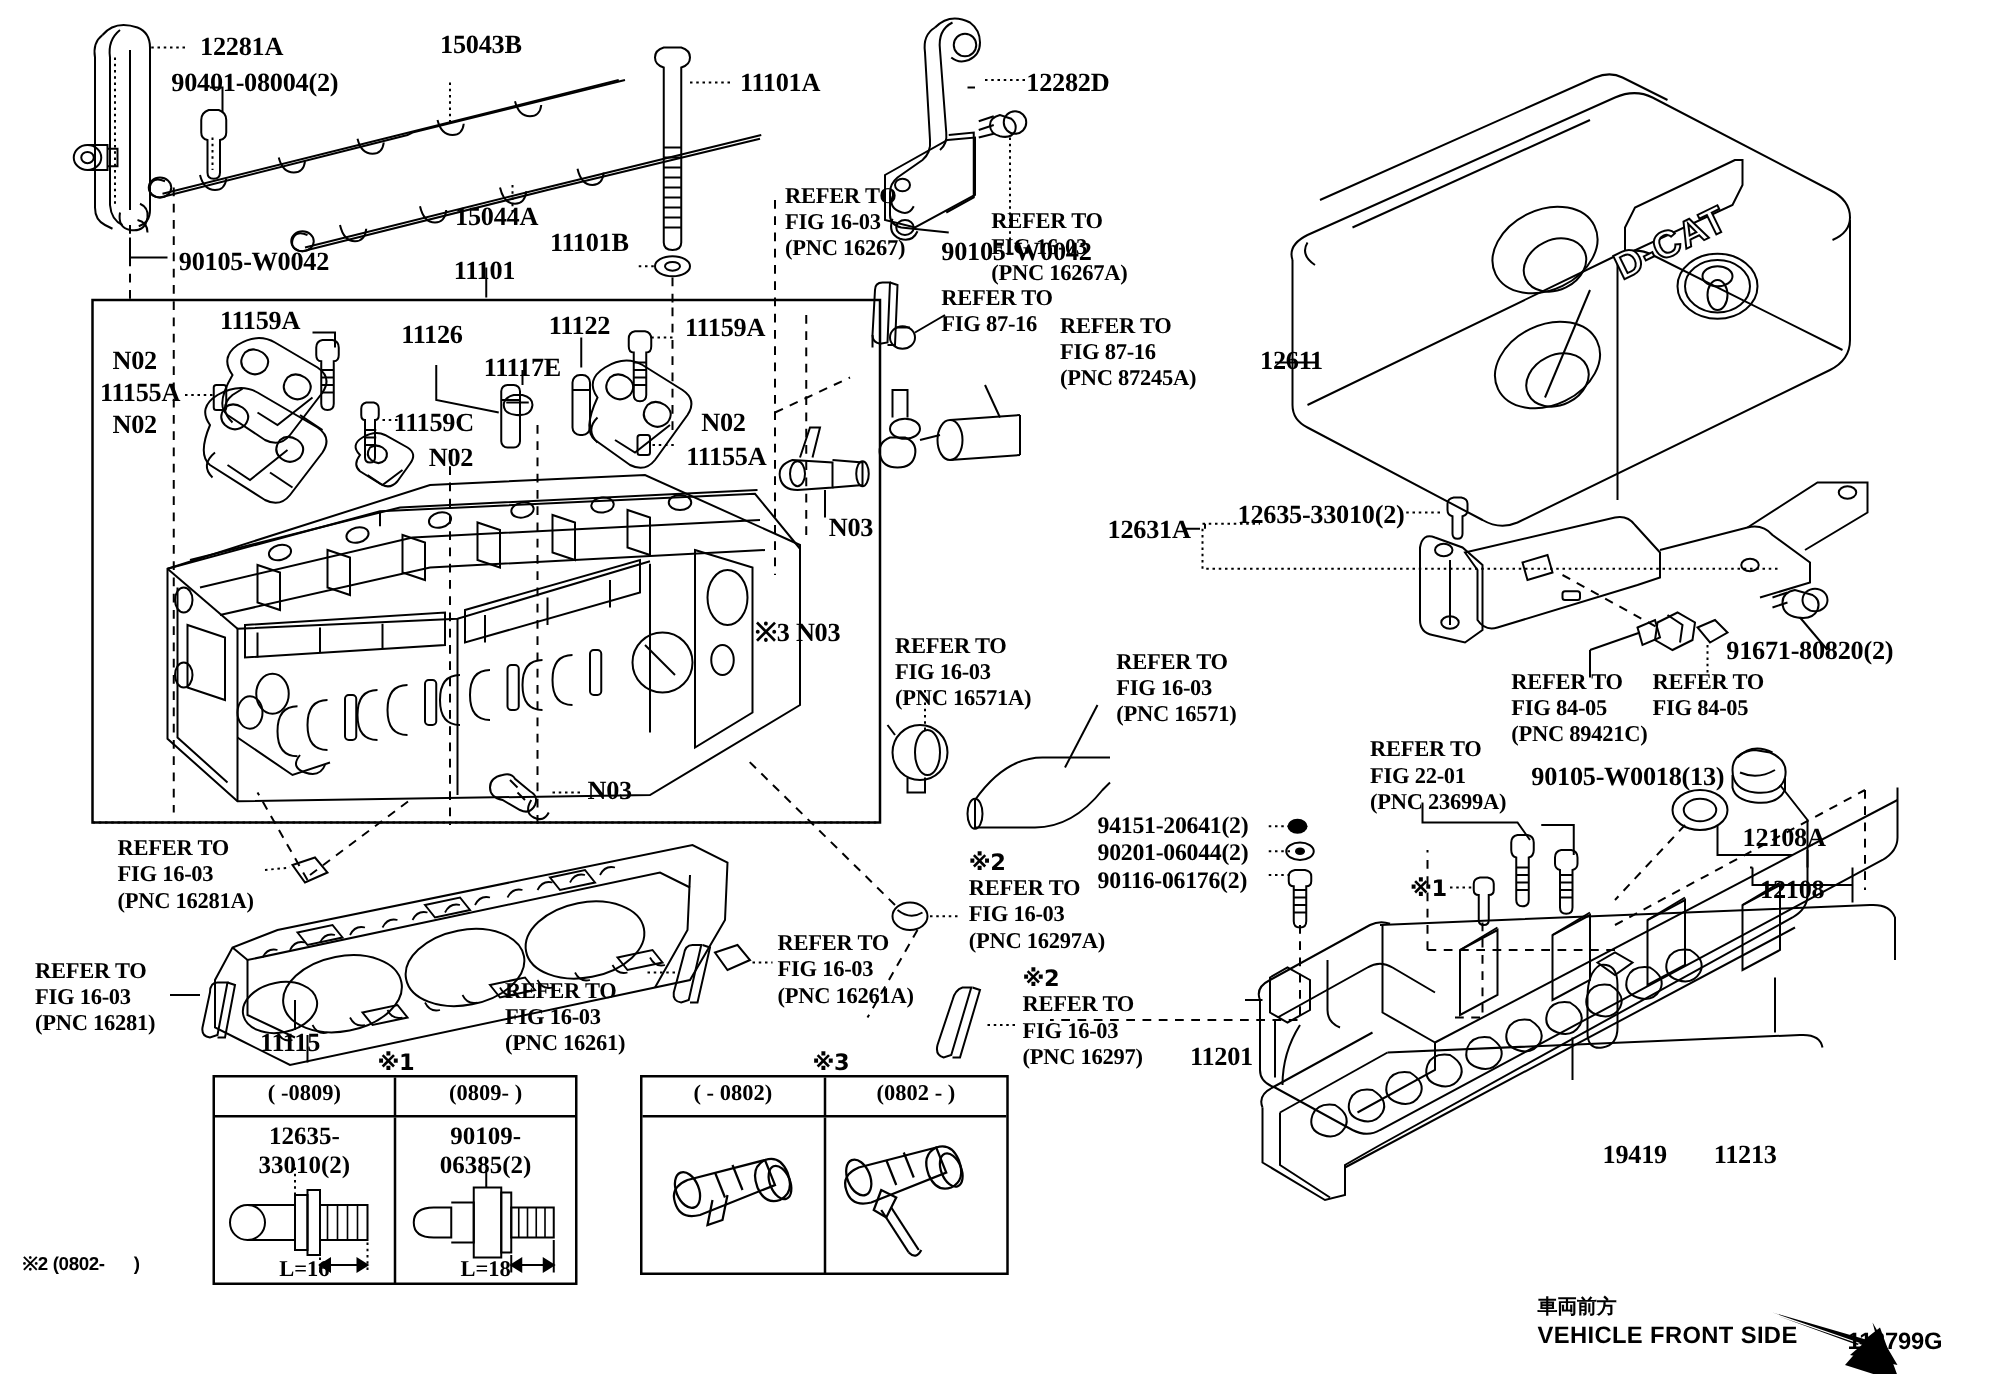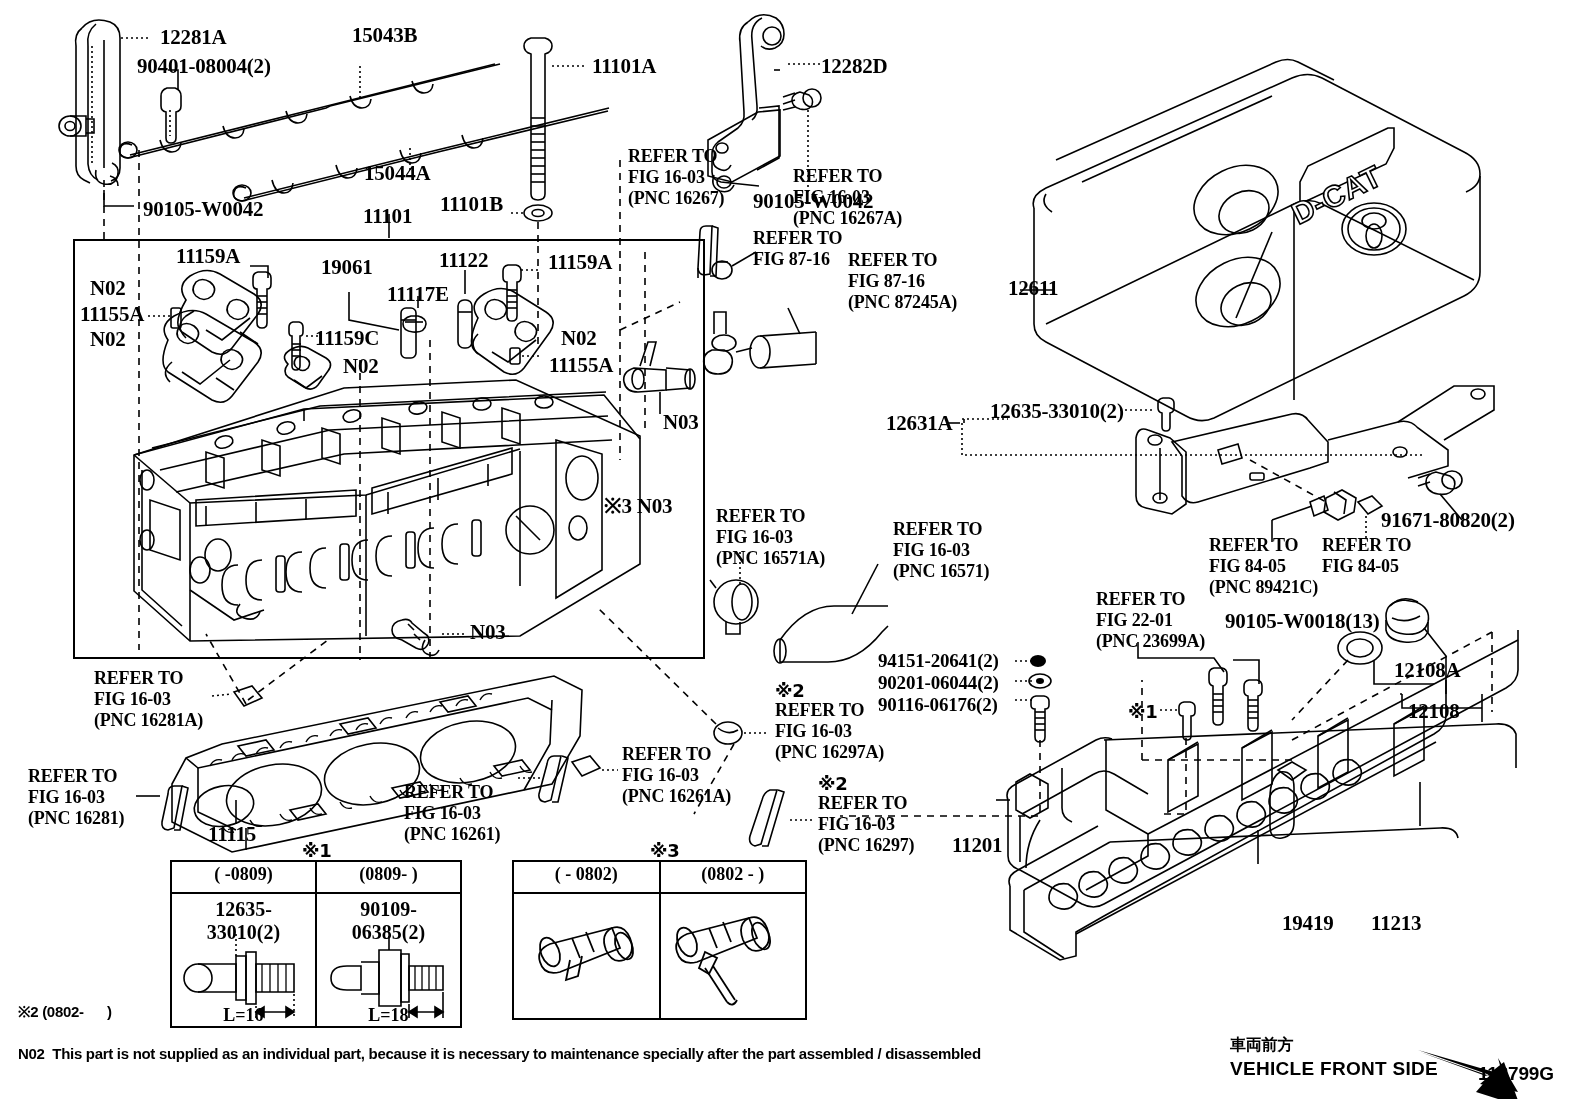--- a/index.html
+++ b/index.html
@@ -536,41 +536,41 @@
   <path class="fillk" d="M1420 1052 l70 24 l-14 16 l44 14 l-16 -44 l-18 14 z"></path>
   <path class="fillk" d="M1418 1050 l86 30 l-6 -22 l20 34 l-38 -8 l14 -12 z"></path>
   </g>
 </svg>
 
 <div class="lbl pn" style="left:160px;top:26px;">12281A</div>
 <div class="lbl pn" style="left:137px;top:55px;">90401-08004(2)</div>
 <div class="lbl pn" style="left:352px;top:24px;">15043B</div>
 <div class="lbl pn" style="left:364px;top:162px;">15044A</div>
 <div class="lbl pn" style="left:592px;top:55px;">11101A</div>
-<div class="lbl pn" style="left:440px;top:193px;">11101B</div>
+<div class="lbl pn" style="left:440px;top:183px;">11101B</div>
 <div class="lbl pn" style="left:363px;top:205px;">11101</div>
 <div class="lbl pn" style="left:821px;top:55px;">12282D</div>
 <div class="lbl pn" style="left:753px;top:190px;">90105-W0042</div>
 <div class="lbl pn" style="left:143px;top:198px;">90105-W0042</div>
 
 <div class="lbl ref" style="left:628px;top:146px;">REFER TO
 FIG 16-03
 (PNC 16267)</div>
 <div class="lbl ref" style="left:793px;top:166px;">REFER TO
 FIG 16-03
 (PNC 16267A)</div>
 <div class="lbl ref" style="left:753px;top:228px;">REFER TO
 FIG 87-16</div>
 <div class="lbl ref" style="left:848px;top:250px;">REFER TO
 FIG 87-16
 (PNC 87245A)</div>
 
 <div class="lbl pn" style="left:176px;top:245px;">11159A</div>
 <div class="lbl pn" style="left:548px;top:251px;">11159A</div>
-<div class="lbl pn" style="left:321px;top:256px;">19061</div>
+<div class="lbl pn" style="left:321px;top:256px;">11126</div>
 <div class="lbl pn" style="left:387px;top:283px;">11117E</div>
 <div class="lbl pn" style="left:439px;top:249px;">11122</div>
 <div class="lbl pn" style="left:90px;top:277px;">N02</div>
 <div class="lbl pn" style="left:80px;top:303px;">11155A</div>
 <div class="lbl pn" style="left:90px;top:328px;">N02</div>
 <div class="lbl pn" style="left:315px;top:327px;">11159C</div>
 <div class="lbl pn" style="left:343px;top:355px;">N02</div>
 <div class="lbl pn" style="left:561px;top:327px;">N02</div>
 <div class="lbl pn" style="left:549px;top:354px;">11155A</div>
 <div class="lbl pn" style="left:663px;top:411px;">N03</div>
@@ -723,21 +723,20 @@
           <path d="M44 74 l22 34"></path>
           <path d="M52 72 l22 34"></path>
           <path d="M66 108 q6 6 10 -2"></path>
         </g>
       </svg>
     </div>
   </div>
 </div>
 
 <div class="lbl note" style="left:18px;top:1004px;">※2 (0802-      )</div>
-<div class="lbl note" style="left:18px;top:1046px;">N02  This part is not supplied as an individual part, because it is necessary to maintenance specially after the part assembled / disassembled</div>
 
 <div class="lbl jp" style="left:1230px;top:1036px;">車両前方</div>
 <div class="lbl vf" style="left:1230px;top:1058px;">VEHICLE FRONT SIDE</div>
 <div class="lbl code" style="left:1478px;top:1063px;">113799G</div>
 
 <div style="position:absolute;left:1289px;top:178px;transform:rotate(-26deg);font-family:'Liberation Sans',sans-serif;
             font-weight:bold;font-size:30px;letter-spacing:1px;color:#fff;-webkit-text-stroke:1.6px #000;">D-CAT</div>
 
 </div>
 

